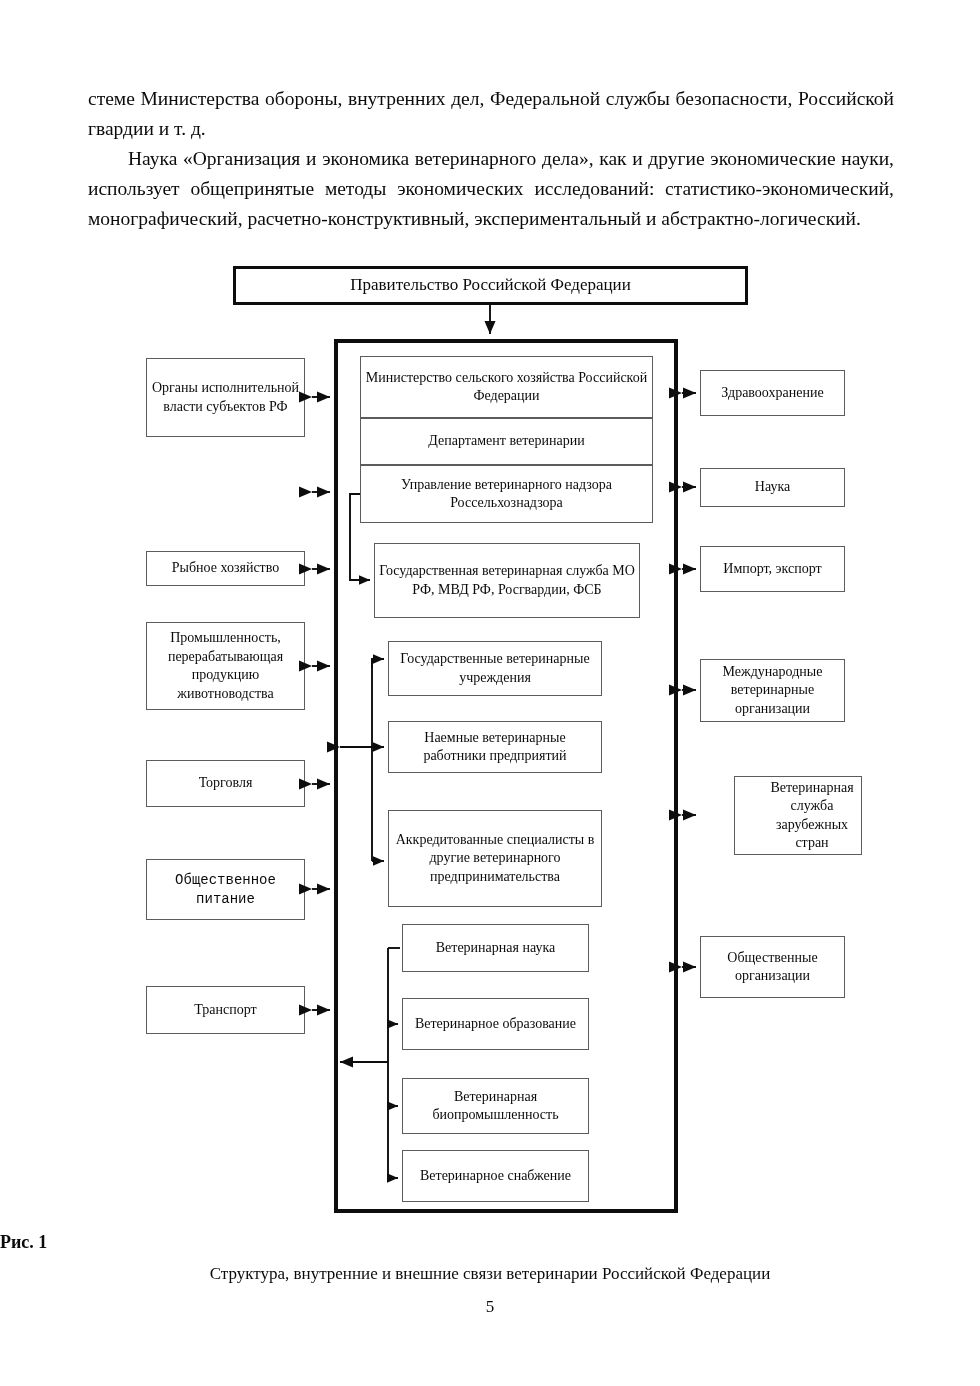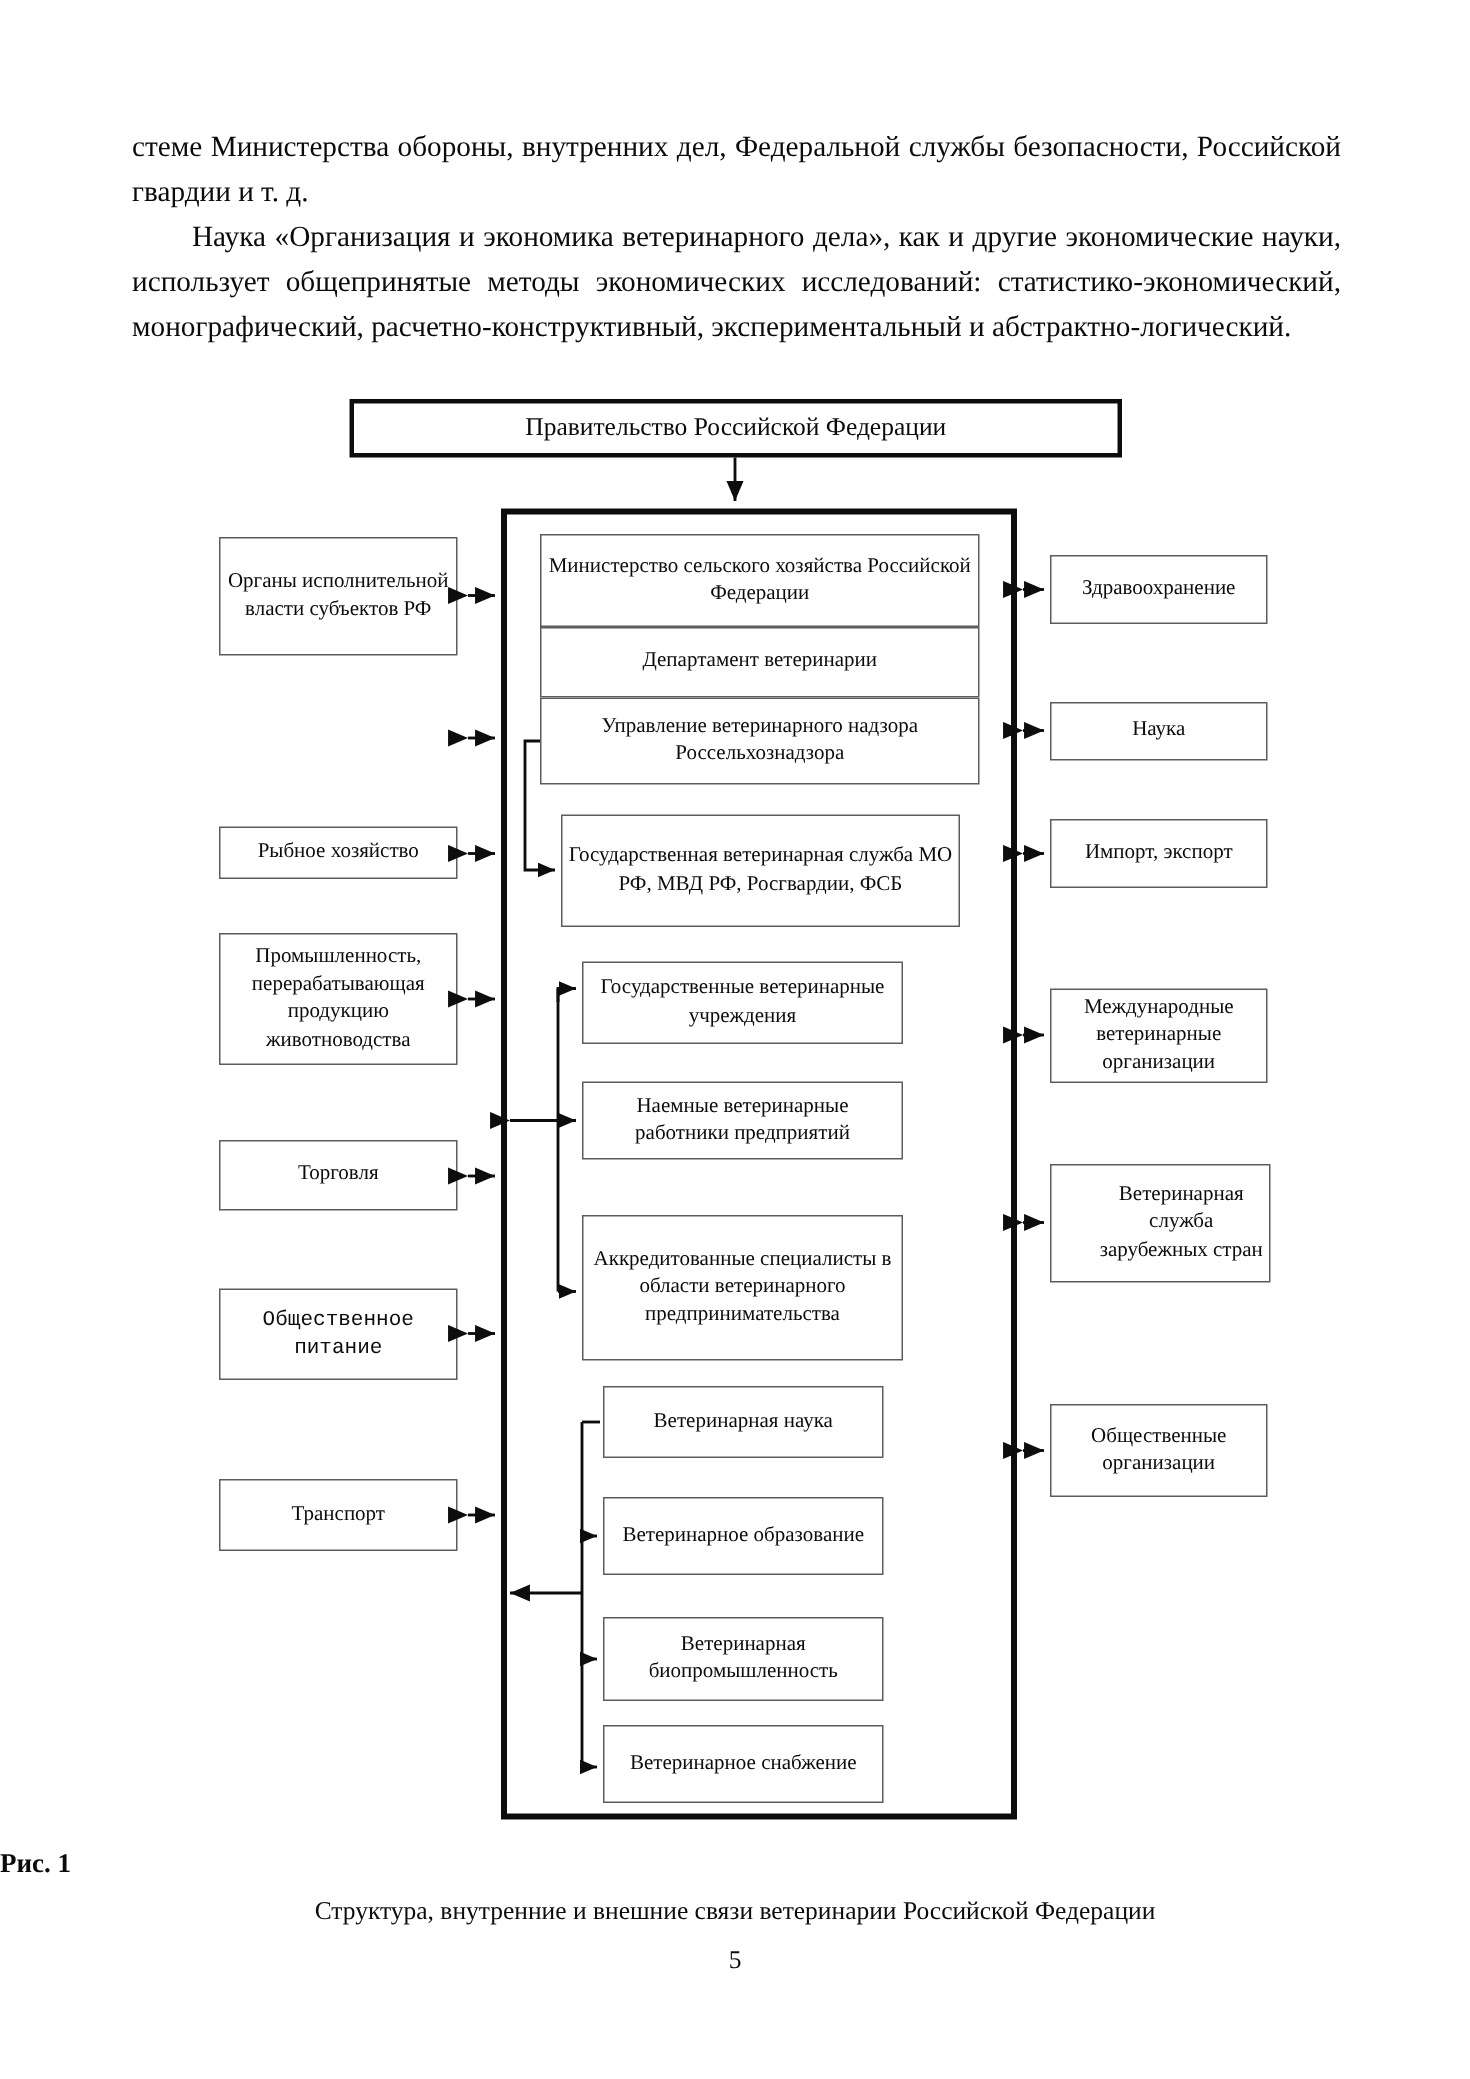--- a/index.html
+++ b/index.html
@@ -73,42 +73,42 @@
   <div class="bx hair" style="left:360px;top:356px;width:293px;height:62px;">Министерство сельского хозяйства Российской Федерации</div>
   <div class="bx hair" style="left:360px;top:418px;width:293px;height:47px;">Департамент ветеринарии</div>
   <div class="bx hair" style="left:360px;top:465px;width:293px;height:58px;">Управление ветеринарного надзора Россельхознадзора</div>
 
   <div class="bx hair" style="left:374px;top:543px;width:266px;height:75px;">Государственная ветеринарная служба МО РФ, МВД РФ, Росгвардии, ФСБ</div>
 
   <div class="bx hair" style="left:388px;top:641px;width:214px;height:55px;">Государственные ветеринарные учреждения</div>
 
   <div class="bx hair" style="left:388px;top:721px;width:214px;height:52px;">Наемные ветеринарные работники предприятий</div>
 
-  <div class="bx hair" style="left:388px;top:810px;width:214px;height:97px;">Аккредитованные специалисты в области ветеринарного предпринимательства</div>
+  <div class="bx hair" style="left:388px;top:810px;width:214px;height:97px;">Аккредитованные специалисты в другие ветеринарного предпринимательства</div>
 
   <div class="bx hair" style="left:402px;top:924px;width:187px;height:48px;">Ветеринарная наука</div>
 
   <div class="bx hair" style="left:402px;top:998px;width:187px;height:52px;">Ветеринарное образование</div>
 
   <div class="bx hair" style="left:402px;top:1078px;width:187px;height:56px;">Ветеринарная биопромышленность</div>
 
   <div class="bx hair" style="left:402px;top:1150px;width:187px;height:52px;">Ветеринарное снабжение</div>
 
   <div class="bx hair" style="left:146px;top:358px;width:159px;height:79px;">Органы исполнительной власти субъектов РФ</div>
   <div class="bx hair" style="left:146px;top:551px;width:159px;height:35px;">Рыбное хозяйство</div>
   <div class="bx hair" style="left:146px;top:622px;width:159px;height:88px;">Промышленность, перерабатывающая продукцию животноводства</div>
   <div class="bx hair" style="left:146px;top:760px;width:159px;height:47px;">Торговля</div>
   <div class="bx hair" style="left:146px;top:859px;width:159px;height:61px;font-family:Liberation Mono, monospace;">Общественное питание</div>
   <div class="bx hair" style="left:146px;top:986px;width:159px;height:48px;">Транспорт</div>
 
   <div class="bx hair" style="left:700px;top:370px;width:145px;height:46px;">Здравоохранение</div>
   <div class="bx hair" style="left:700px;top:468px;width:145px;height:39px;">Наука</div>
   <div class="bx hair" style="left:700px;top:546px;width:145px;height:46px;">Импорт, экспорт</div>
   <div class="bx hair" style="left:700px;top:659px;width:145px;height:63px;">Международные ветеринарные организации</div>
-  <div class="bx hair" style="left:700px;top:776px;width:147px;height:79px;padding-left:32px;">Ветеринарная служба зарубежных стран</div>
+  <div class="bx hair" style="left:734px;top:776px;width:128px;height:79px;padding-left:32px;">Ветеринарная служба зарубежных стран</div>
   <div class="bx hair" style="left:700px;top:936px;width:145px;height:62px;">Общественные организации</div>
 
   <svg id="wires" viewBox="0 0 980 1386" xmlns="http://www.w3.org/2000/svg">
     <defs>
       <marker id="ar" markerWidth="8" markerHeight="8" refX="7" refY="3" orient="auto" markerUnits="strokeWidth">
         <path d="M0,0 L7,3 L0,6 z" fill="#0d0d0d"></path>
       </marker>
       <marker id="arS" markerWidth="7" markerHeight="7" refX="6" refY="2.6" orient="auto" markerUnits="strokeWidth">
         <path d="M0,0 L6,2.6 L0,5.2 z" fill="#0d0d0d"></path>
       </marker>

